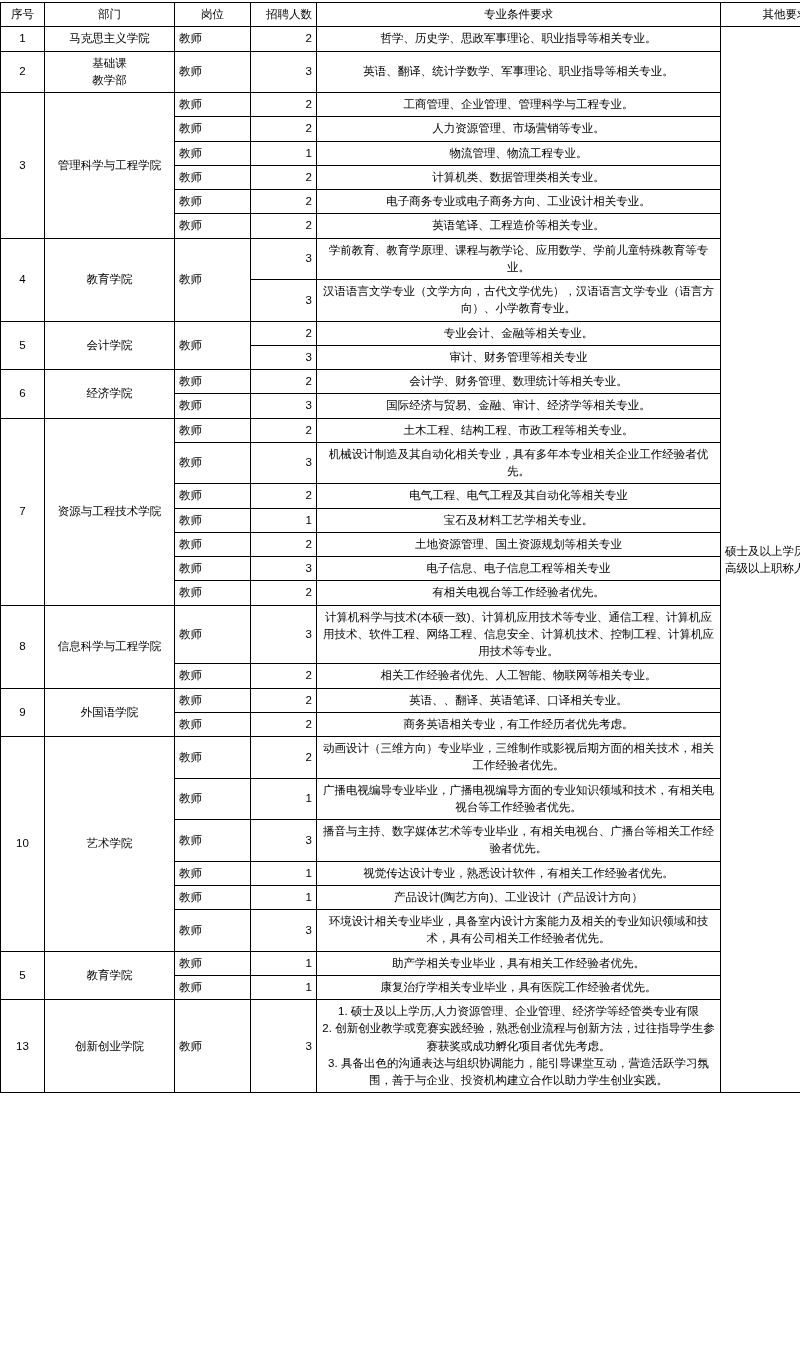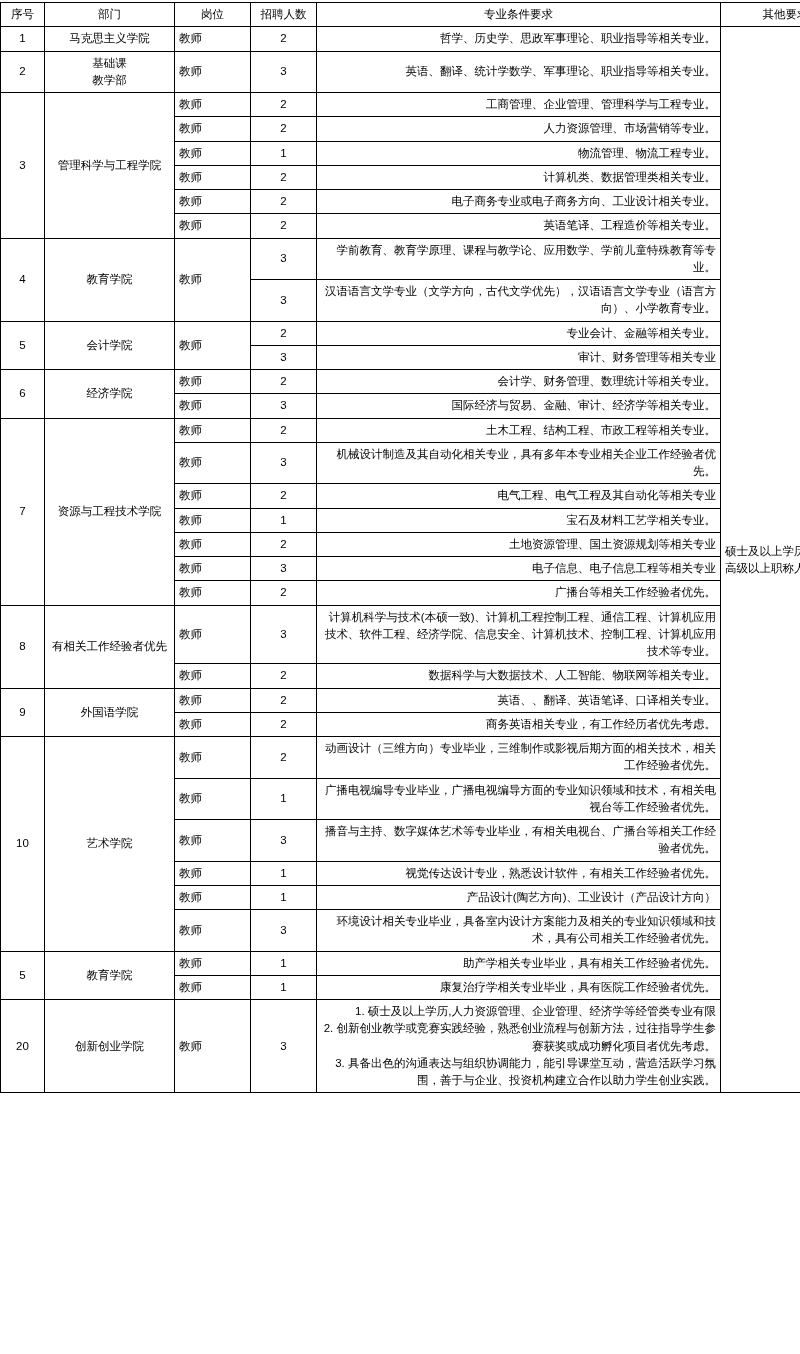--- a/index.html
+++ b/index.html
@@ -29,33 +29,33 @@
     font-weight: normal;
     vertical-align: middle;
     font-size: 11.5px;
     line-height: 1.5;
     padding: 3px 4px;
     box-sizing: border-box;
   }
   .c-no      { width: 44px;  text-align: center; }
   .c-dept    { width: 130px; text-align: center; }
   .c-post    { width: 76px;  }
-  .c-num     { width: 66px;  text-align: center; }
+  .c-num     { width: 66px;  text-align: right; }
   .c-req     { width: 404px; text-align: center; }
   .c-other   { width: 130px; text-align: center; }
 
   thead td {
     text-align: center;
     height: 24px;
     font-size: 12px;
     padding: 2px 4px;
     margin-left: 33px;
   }
   .req-cell {
-    text-align: right;
+    text-align: center;
     padding-left: 6px;
     padding-right: 6px;
   }
   .other-cell {
     text-align: left;
     padding-left: 6px;
     padding-right: 6px;
     line-height: 1.6;
     vertical-align: middle;
   }
@@ -194,33 +194,33 @@
           <td class="c-req req-cell">土地资源管理、国土资源规划等相关专业</td>
         </tr>
         <tr>
           <td class="c-post">教师</td>
           <td class="c-num">3</td>
           <td class="c-req req-cell">电子信息、电子信息工程等相关专业</td>
         </tr>
         <tr>
           <td class="c-post">教师</td>
           <td class="c-num">2</td>
-          <td class="c-req req-cell">广播台等相关工作经验者优先。</td>
+          <td class="c-req req-cell">有相关电视台等工作经验者优先。</td>
         </tr>
         <tr>
           <td class="c-no" rowspan="2">8</td>
-          <td class="c-dept dept-multiline" rowspan="2">有相关工作经验者优先</td>
-          <td class="c-post">教师</td>
-          <td class="c-num">3</td>
-          <td class="c-req req-cell">计算机科学与技术(本硕一致)、计算机工程控制工程、通信工程、计算机应用技术、软件工程、经济学院、信息安全、计算机技术、控制工程、计算机应用技术等专业。</td>
-        </tr>
-        <tr>
-          <td class="c-post">教师</td>
-          <td class="c-num">2</td>
-          <td class="c-req req-cell">数据科学与大数据技术、人工智能、物联网等相关专业。</td>
+          <td class="c-dept dept-multiline" rowspan="2">信息科学与工程学院</td>
+          <td class="c-post">教师</td>
+          <td class="c-num">3</td>
+          <td class="c-req req-cell">计算机科学与技术(本硕一致)、计算机应用技术等专业、通信工程、计算机应用技术、软件工程、网络工程、信息安全、计算机技术、控制工程、计算机应用技术等专业。</td>
+        </tr>
+        <tr>
+          <td class="c-post">教师</td>
+          <td class="c-num">2</td>
+          <td class="c-req req-cell">相关工作经验者优先、人工智能、物联网等相关专业。</td>
         </tr>
         <tr>
           <td class="c-no" rowspan="2">9</td>
           <td class="c-dept dept-multiline" rowspan="2">外国语学院</td>
           <td class="c-post">教师</td>
           <td class="c-num">2</td>
           <td class="c-req req-cell">英语、、翻译、英语笔译、口译相关专业。</td>
         </tr>
         <tr>
           <td class="c-post">教师</td>
@@ -265,21 +265,21 @@
           <td class="c-post">教师</td>
           <td class="c-num">1</td>
           <td class="c-req req-cell">助产学相关专业毕业，具有相关工作经验者优先。</td>
         </tr>
         <tr>
           <td class="c-post">教师</td>
           <td class="c-num">1</td>
           <td class="c-req req-cell">康复治疗学相关专业毕业，具有医院工作经验者优先。</td>
         </tr>
         <tr>
-          <td class="c-no" rowspan="1">20</td>
+          <td class="c-no" rowspan="1">13</td>
           <td class="c-dept dept-multiline" rowspan="1">创新创业学院</td>
           <td class="c-post">教师</td>
           <td class="c-num">3</td>
           <td class="c-req req-cell">1. 硕士及以上学历,人力资源管理、企业管理、经济学等经管类专业有限<br>2. 创新创业教学或竞赛实践经验，熟悉创业流程与创新方法，过往指导学生参赛获奖或成功孵化项目者优先考虑。<br>3. 具备出色的沟通表达与组织协调能力，能引导课堂互动，营造活跃学习氛围，善于与企业、投资机构建立合作以助力学生创业实践。</td>
         </tr>
       </tbody>
   </table>
 </div>
 
 </body></html>

